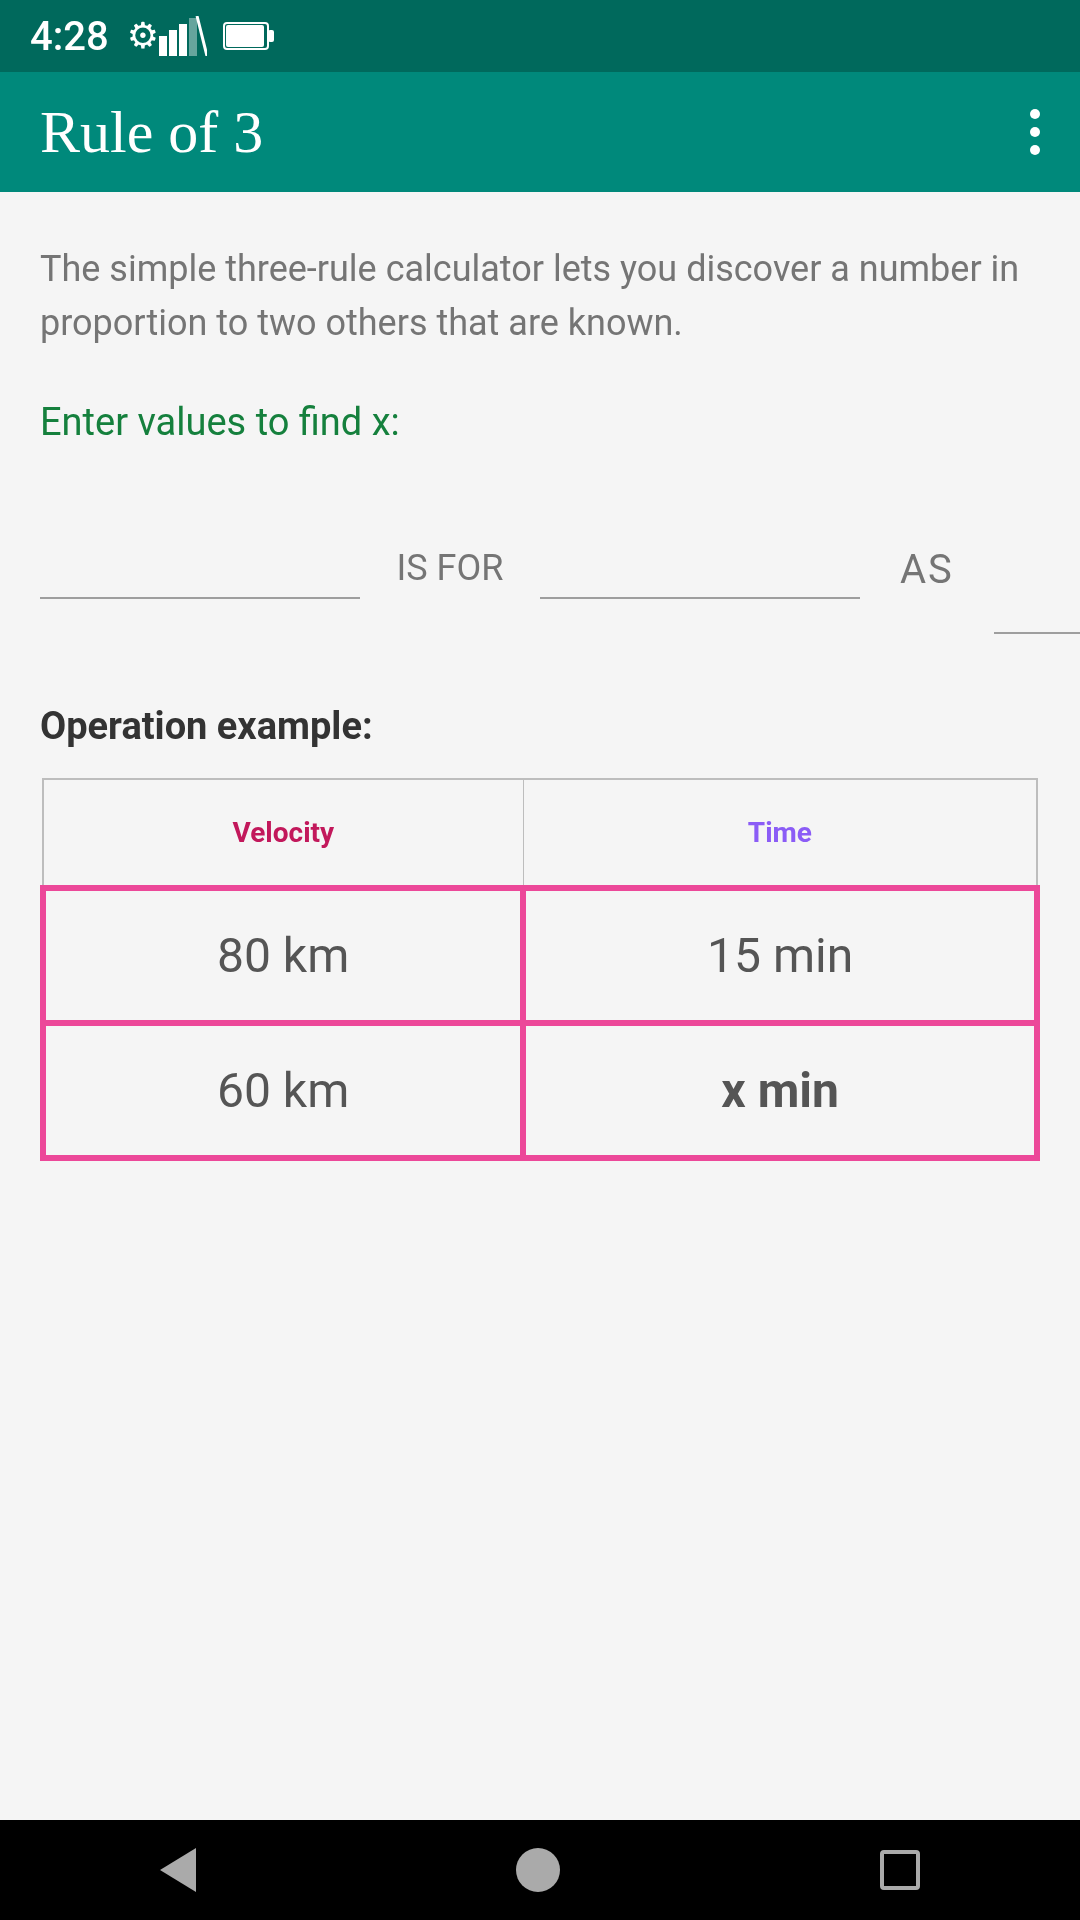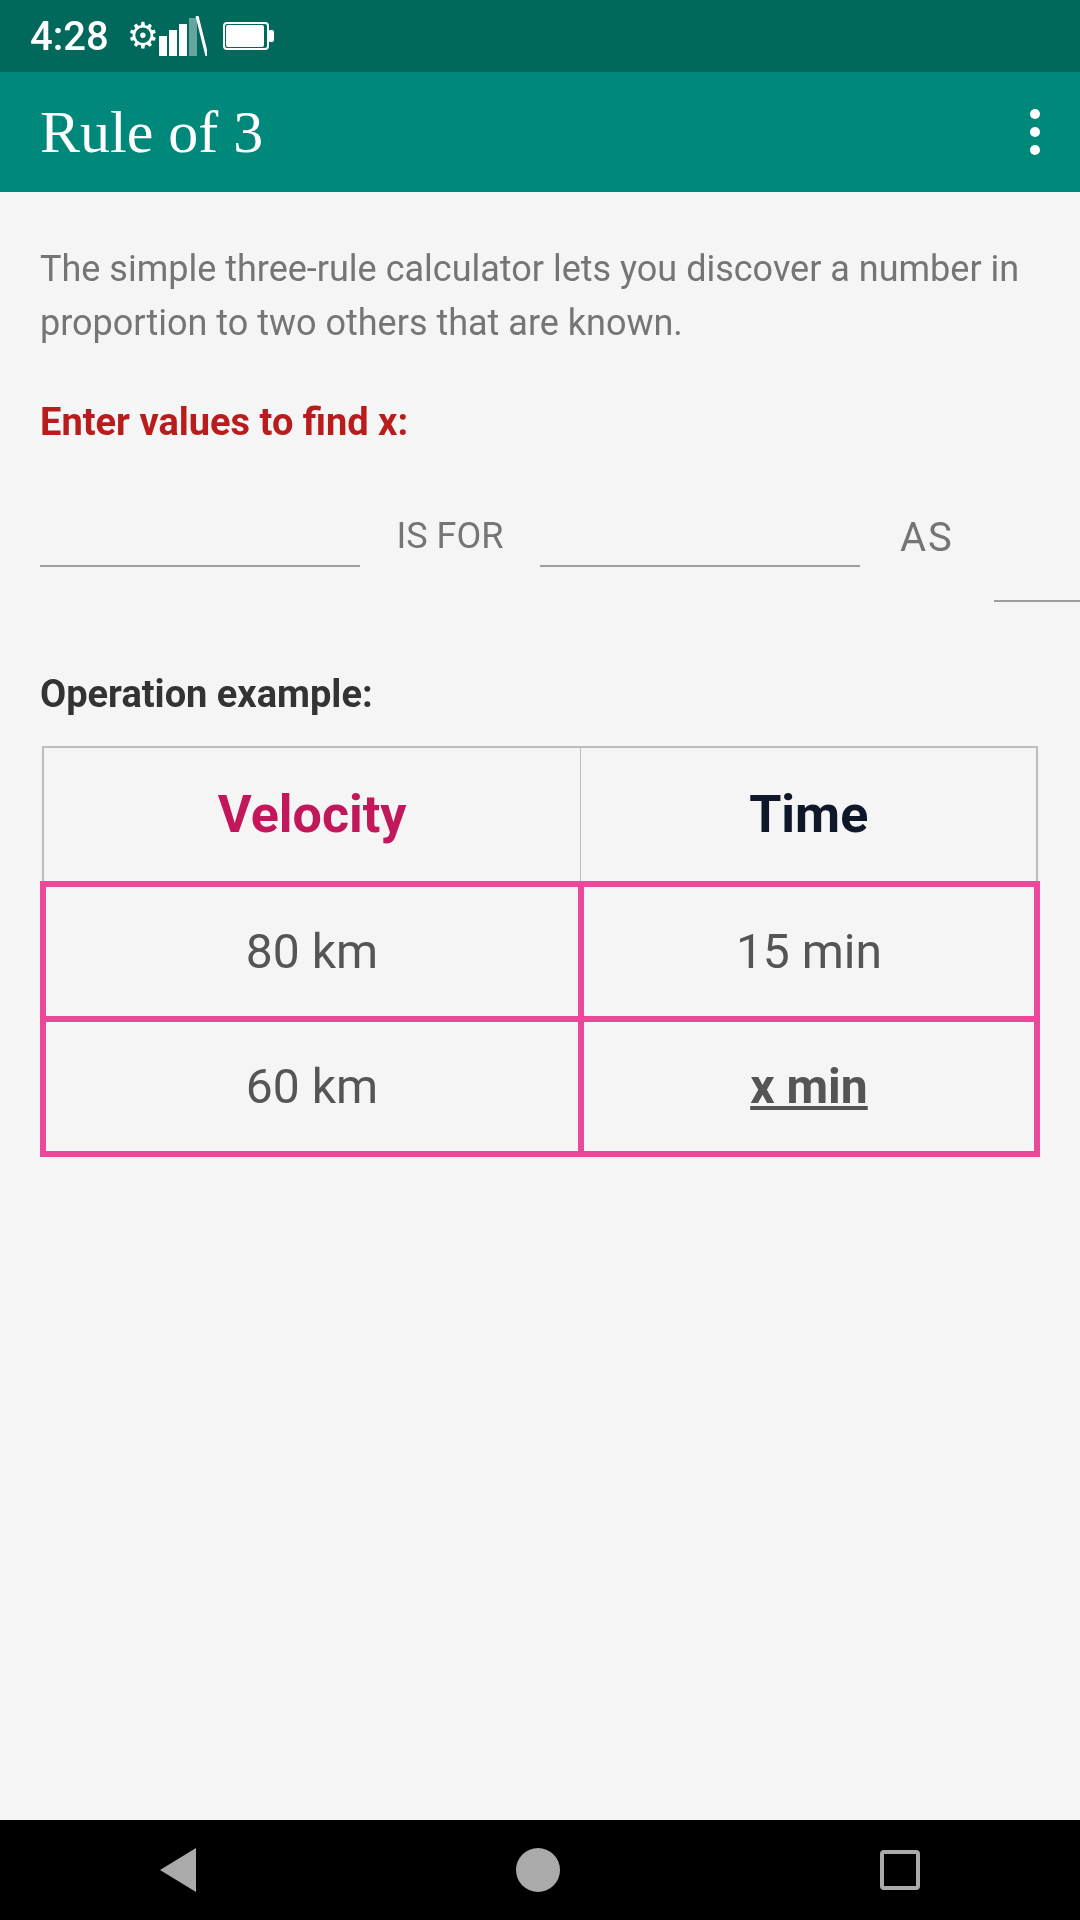--- a/index.html
+++ b/index.html
@@ -98,24 +98,24 @@
     }
 
     .description {
       color: #757575;
       font-size: 36px;
       line-height: 1.5;
       margin-bottom: 50px;
     }
 
     .enter-label {
-      color: #b91c1c;
+      color: #15803d;
       font-size: 38px;
-      font-weight: 700;
-      margin-bottom: 28px;
+      font-weight: 400;
+      margin-bottom: 60px;
     }
 
     
     .calculator {
       display: flex;
       flex-direction: row;
       align-items: center;
       gap: 40px;
       margin-bottom: 70px;
     }
@@ -189,46 +189,45 @@
     }
 
     .example-table {
       width: 100%;
       border: 2px solid #bdbdbd;
       border-collapse: collapse;
     }
 
     .example-table th {
       padding: 36px 30px;
-      font-size: 52px;
+      font-size: 28px;
       font-weight: 700;
       border: 1px solid #bdbdbd;
       text-align: center;
     }
 
     .example-table td {
       padding: 36px 30px;
       font-size: 48px;
       border: 6px solid #ec4899;
       text-align: center;
       color: #555;
     }
 
     .col-velocity {
       color: #c2185b;
     }
 
     .col-time {
-      color: #0f172a;
+      color: #8b5cf6;
     }
 
     .x-min {
       color: #00897b;
       font-weight: 700;
-      text-decoration: underline;
     }
 
     
     .nav-bar {
       background: #000;
       height: 100px;
       display: flex;
       align-items: center;
       justify-content: space-around;
       flex-shrink: 0;

